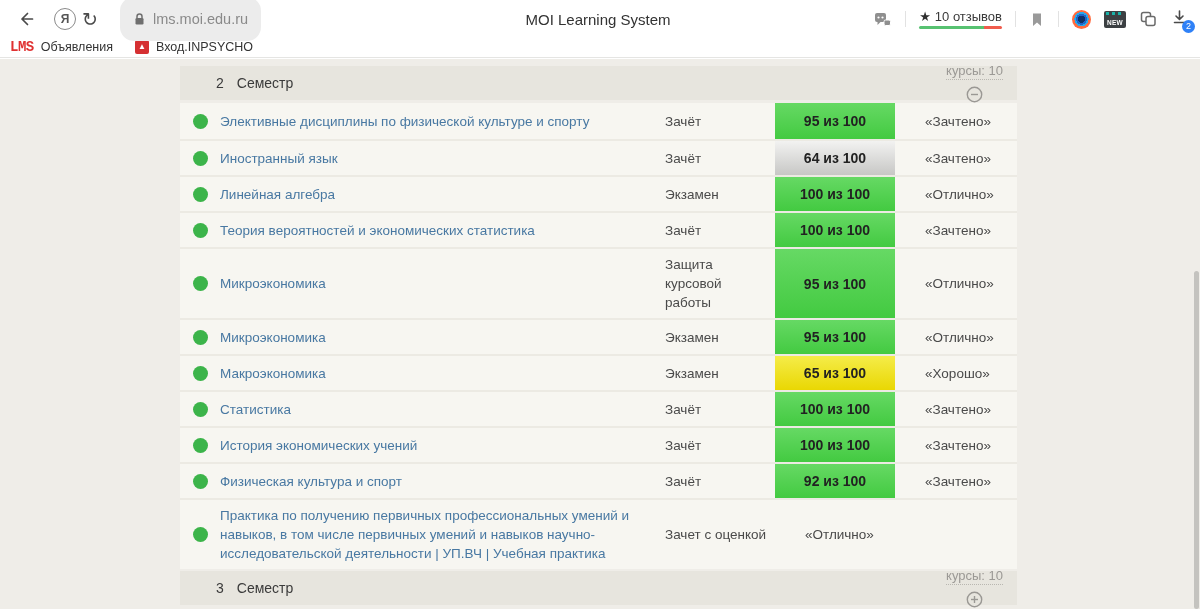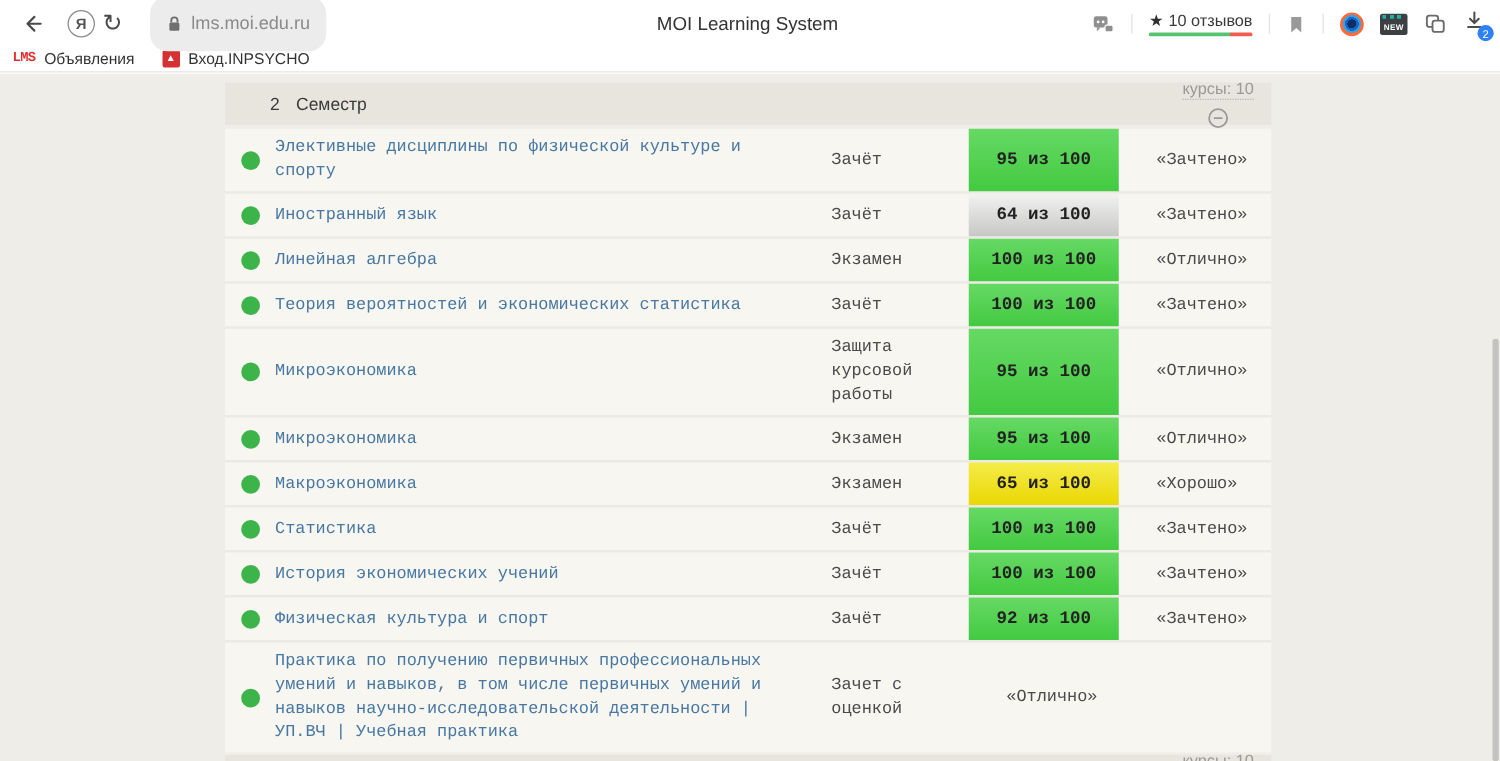--- a/index.html
+++ b/index.html
@@ -28,36 +28,36 @@
   .shot-icon { width:22px; height:17px; background:#3c4043; border-radius:2px; position:relative; display:flex; align-items:flex-end; justify-content:center; cursor:pointer; }
   .shot-dashes { position:absolute; top:1px; left:2px; right:2px; height:3px;
                  background:repeating-linear-gradient(90deg,#19b2a8 0 3px, transparent 3px 6px); }
   .shot-label { color:#fff; font-size:6.5px; font-weight:bold; letter-spacing:.3px; padding-bottom:2px; }
   .dl-wrap { position:relative; cursor:pointer; }
   .dl-badge { position:absolute; right:-7px; bottom:-3px; min-width:13px; height:13px; border-radius:50%;
               background:#2f81f7; color:#fff; font-size:9px; display:flex; align-items:center; justify-content:center; }
 
   .bookmarks-bar { height:20px; background:#fff; border-bottom:1px solid #e5e5e3; display:flex; align-items:center; gap:22px; padding:0 0 2px 10px; }
   .bm-item { display:flex; align-items:center; gap:7px; font-size:12.5px; color:#333; cursor:pointer; }
-  .lms-favicon { color:#e03131; font-weight:bold; font-size:11px; letter-spacing:-.5px; font-family:"Liberation Mono", monospace; }
+  .lms-favicon { color:#e03131; font-weight:bold; font-size:14px; letter-spacing:-.5px; font-family:"Liberation Mono", monospace; }
   .psy-favicon { width:14px; height:14px; background:#d53032; border-radius:2px; display:flex; align-items:center; justify-content:center;
                  color:#fff; font-size:8px; line-height:1; }
 
   
   .page { position:absolute; top:59px; left:0; right:0; bottom:0; background:#efede8; }
   .content { position:absolute; left:180px; top:7px; width:837px; }
 
   .section-header { height:34px; background:#e7e5de; display:flex; align-items:center; padding:0 14px 0 36px; }
   .sem-number { font-size:14px; color:#3a3a3a; margin-right:13px; }
   .sem-label  { font-size:14px; color:#3a3a3a; }
   .courses-group { margin-left:auto; display:flex; align-items:center; gap:6px;flex-direction:column; }
   .courses-link { font-size:13px; color:#9b9995; border-bottom:1px dotted #b9b7b1; cursor:pointer; padding-bottom:1px; }
   .circle-btn { cursor:pointer; display:flex; align-items:center; }
 
-  .rows { margin-top:3px;font-family:Liberation Mono, monospace; }
+  .rows { margin-top:3px; }
   .course-row { display:flex; align-items:center; background:#f7f6f1; min-height:36px; padding:6px 0; }
   .course-row + .course-row { border-top:2px solid #eceae3; }
   .col-dot { width:40px; min-width:40px; display:flex; justify-content:center; align-self:center; }
   .dot { width:15px; height:15px; border-radius:50%; background:#3cb44a; }
   .col-name { width:445px; min-width:445px; padding-right:18px; font-size:13.5px; line-height:19px; color:#4878a2; cursor:pointer; text-decoration:none; }
   .col-type { width:110px; min-width:110px; font-size:13.5px; line-height:19px; color:#4a4a4a; padding-right:6px; }
   .col-score { width:120px; min-width:120px; align-self:stretch; margin:-6px 0; display:flex; align-items:center; justify-content:center;
                font-size:14px; font-weight:bold; color:#222; }
   .col-score.green  { background:linear-gradient(180deg,#66d964 0%,#43ca41 100%); }
   .col-score.gray   { background:linear-gradient(180deg,#f2f2f1 0%,#c7c7c5 100%); }

